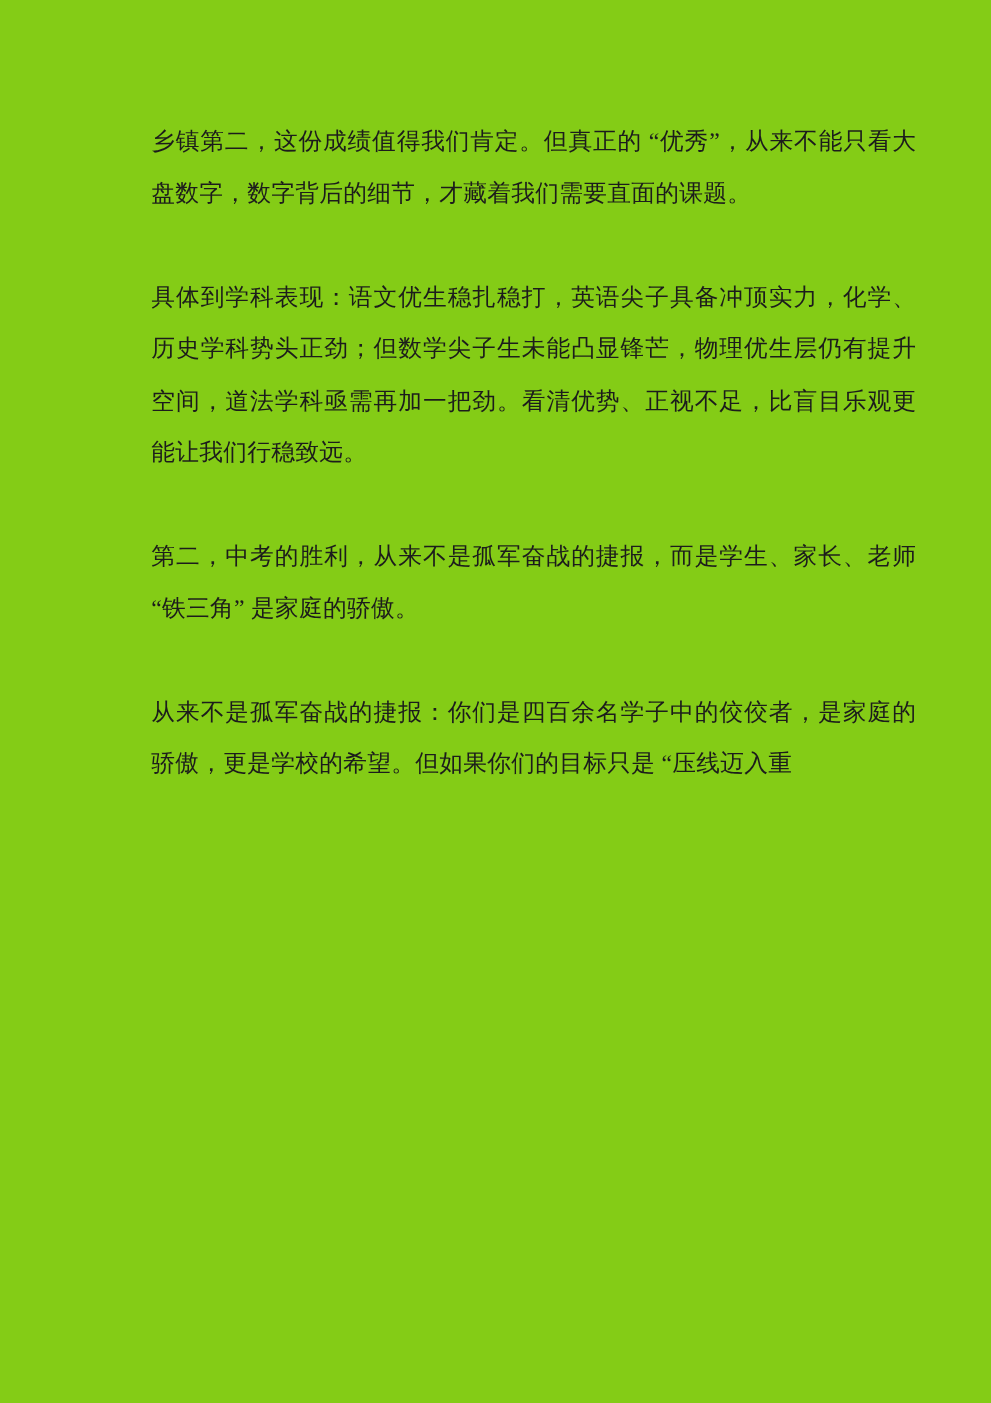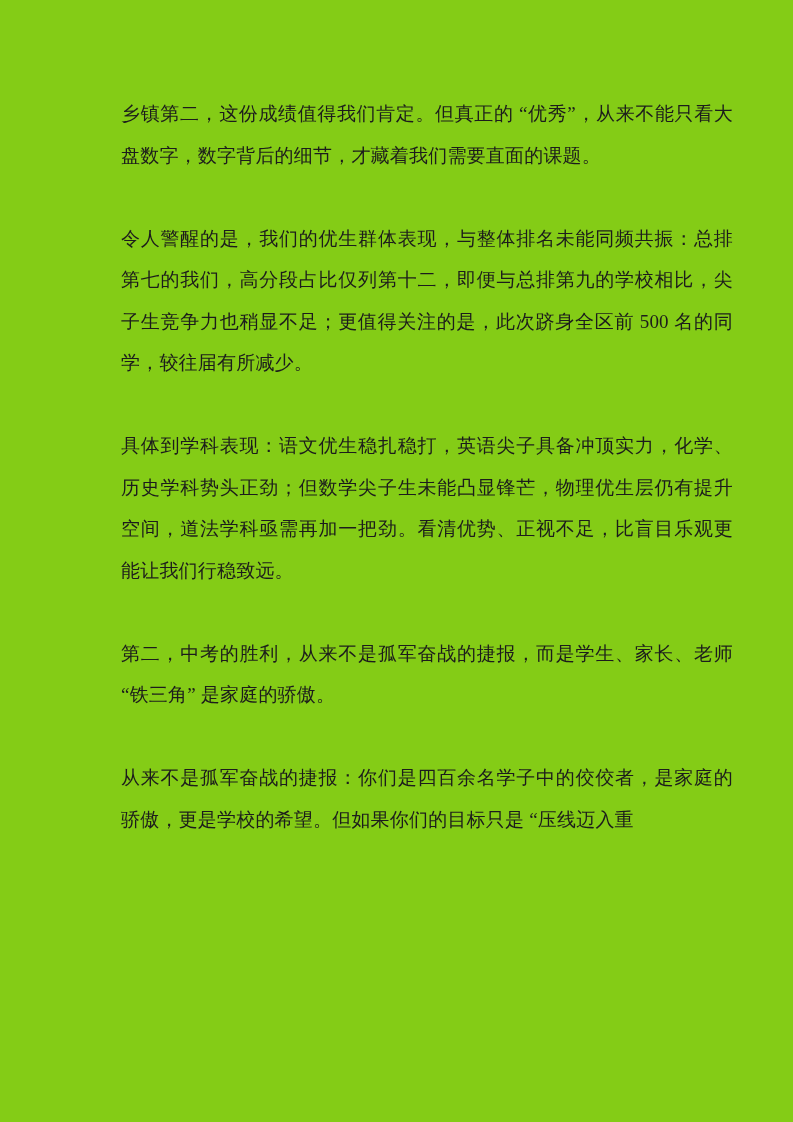--- a/index.html
+++ b/index.html
@@ -31,21 +31,20 @@
   .doc-paragraph:last-child {
     margin-bottom: 0;
   }
 </style>
 </head>
 <body>
 
 <div class="page">
   <p class="doc-paragraph">乡镇第二，这份成绩值得我们肯定。但真正的 “优秀”，从来不能只看大盘数字，数字背后的细节，才藏着我们需要直面的课题。</p>
 
-  <p class="doc-paragraph">令人警醒的是，我们的优生群体表现，与整体排名未能同频共振：总排第七的我们，高分段占比仅列第十二，即便与总排第九的学校相比，尖子生竞争力也稍显不足；更值得关注的是，此次跻身全区前 500 名的同学，较往届有所减少。</p>
 
 
   <p class="doc-paragraph">具体到学科表现：语文优生稳扎稳打，英语尖子具备冲顶实力，化学、历史学科势头正劲；但数学尖子生未能凸显锋芒，物理优生层仍有提升空间，道法学科亟需再加一把劲。看清优势、正视不足，比盲目乐观更能让我们行稳致远。</p>
 
   <p class="doc-paragraph">第二，中考的胜利，从来不是孤军奋战的捷报，而是学生、家长、老师 “铁三角” 是家庭的骄傲。</p>
 
   <p class="doc-paragraph">从来不是孤军奋战的捷报：你们是四百余名学子中的佼佼者，是家庭的骄傲，更是学校的希望。但如果你们的目标只是 “压线迈入重</p>
 </div>
 
 </body></html>

